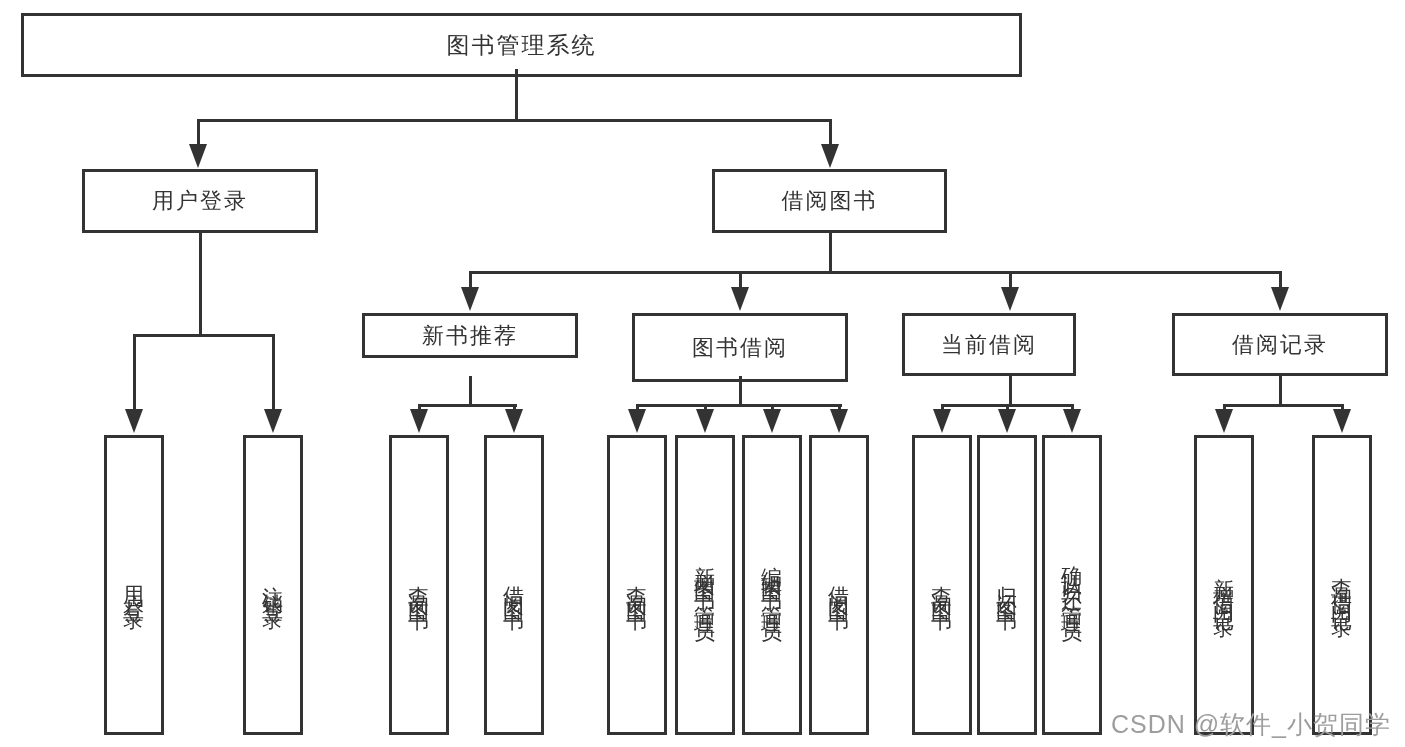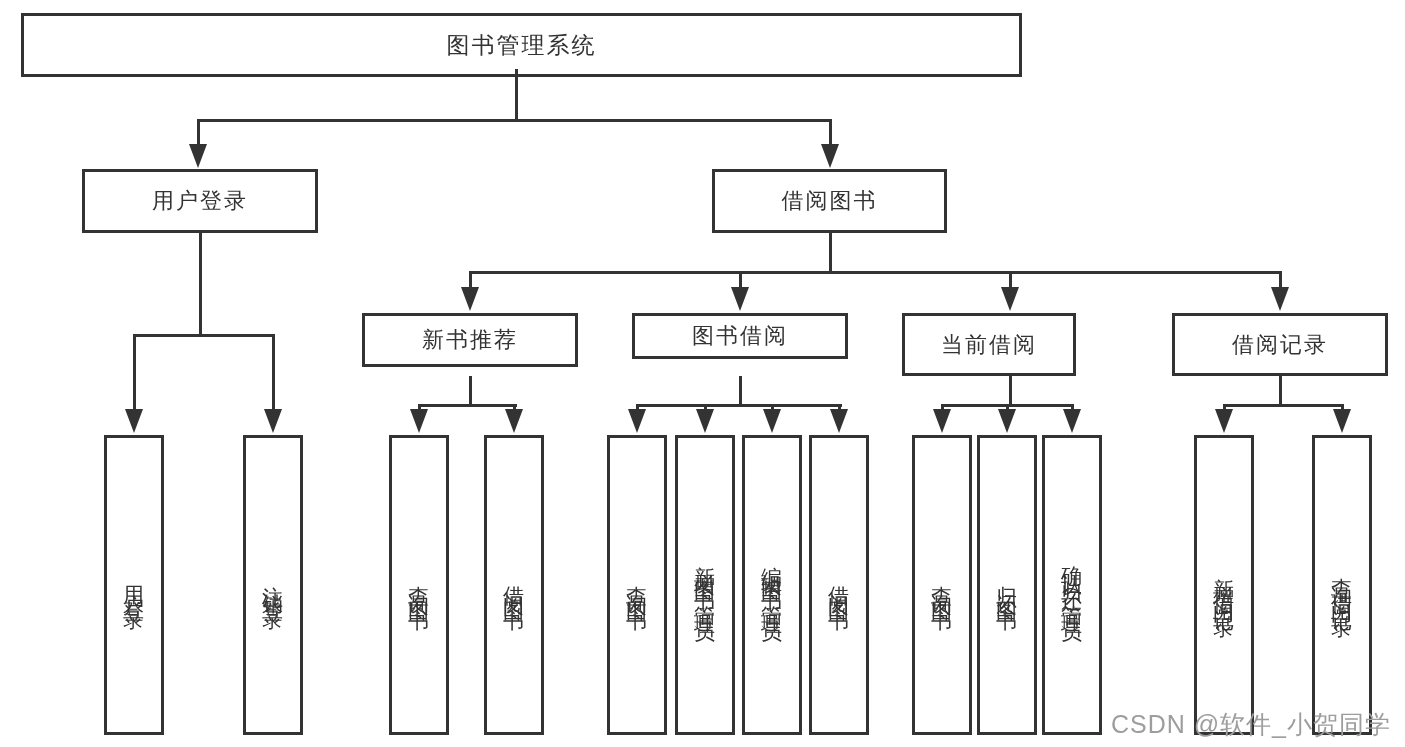--- a/index.html
+++ b/index.html
@@ -64,24 +64,24 @@
   <div class="arr" style="left:125px;top:334px;height:99px;"></div>
   <div class="arr" style="left:264px;top:334px;height:99px;"></div>
 
   <div class="vl" style="left:829px;top:233px;height:40px;"></div>
   <div class="hl" style="left:469px;top:271px;width:813px;"></div>
   <div class="arr" style="left:461px;top:271px;height:40px;"></div>
   <div class="arr" style="left:731px;top:271px;height:40px;"></div>
   <div class="arr" style="left:1001px;top:271px;height:40px;"></div>
   <div class="arr" style="left:1271px;top:271px;height:40px;"></div>
 
-  <div class="node" style="left:362px;top:313px;width:216px;height:54px;">
+  <div class="node" style="left:362px;top:313px;width:216px;height:45px;">
     <span class="lbl">新书推荐</span>
   </div>
-  <div class="node" style="left:632px;top:313px;width:216px;height:46px;">
+  <div class="node" style="left:632px;top:313px;width:216px;height:69px;">
     <span class="lbl">图书借阅</span>
   </div>
   <div class="node" style="left:902px;top:313px;width:174px;height:63px;">
     <span class="lbl">当前借阅</span>
   </div>
   <div class="node" style="left:1172px;top:313px;width:216px;height:63px;">
     <span class="lbl">借阅记录</span>
   </div>
 
   <div class="vl" style="left:469px;top:376px;height:31px;"></div>

